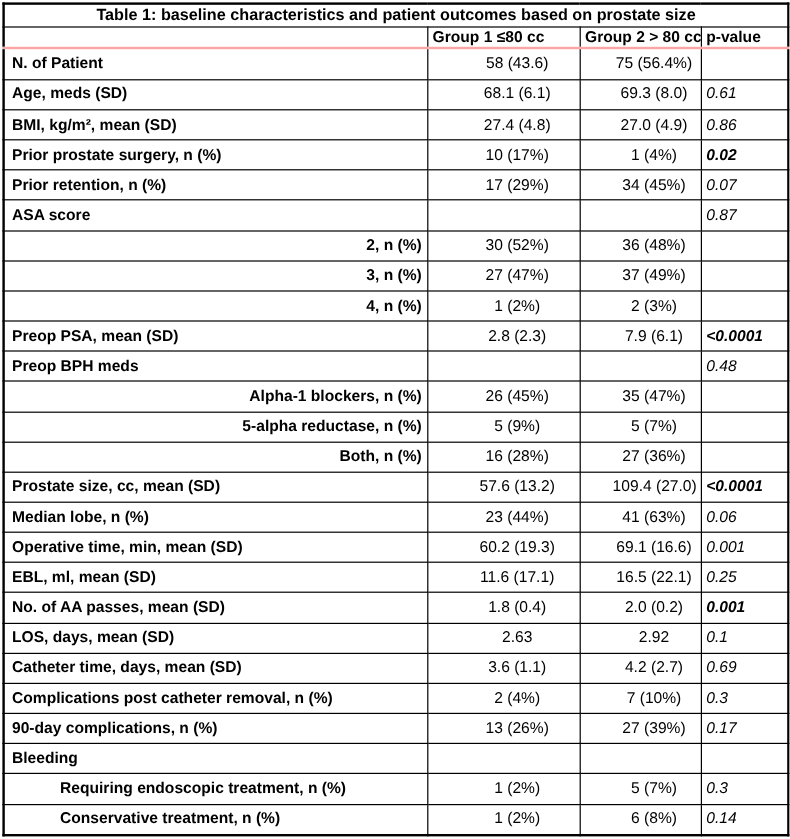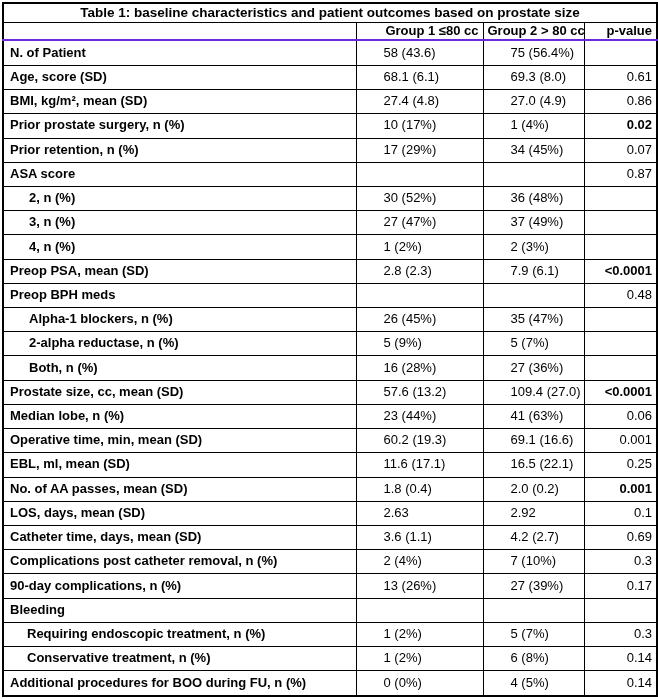--- a/index.html
+++ b/index.html
@@ -31,38 +31,39 @@
     overflow: hidden;
     white-space: nowrap;
     vertical-align: middle;
   }
   th.title-cell {
     text-align: center;
     font-weight: bold;
     font-size: 13.5px;
   }
   tr.header-row th {
-    text-align: right;
-    font-weight: bold;
-    border-bottom: 2px solid #6d28d9;
+    text-align: left;
+    font-weight: bold;
+    border-bottom: 2px solid #fca5a5;
   }
   td.label {
     font-weight: bold;
     text-align: left;
     padding-left: 6px;
   }
-  td.label.ind1 { padding-left: 25px; }
-  td.label.ind2 { padding-left: 23px; }
+  td.label.ind1 { padding-left: 25px; text-align: right; }
+  td.label.ind2 { padding-left: 46px; }
   td.val {
-    text-align: left;
+    text-align: center;
     font-weight: normal;
     padding-left: 27px;
   }
   td.pval {
-    text-align: right;
+    text-align: left;
+    font-style: italic;
     font-weight: normal;
   }
   td.pval.sig {
     font-weight: bold;
   }
 </style>
 </head>
 <body>
 
 <div class="page">
@@ -85,21 +86,21 @@
       </tr>
     </thead>
     <tbody id="table-body">
         <tr>
           <td class="label ind0">N. of Patient</td>
           <td class="val">58 (43.6)</td>
           <td class="val">75 (56.4%)</td>
           <td class="pval"></td>
         </tr>
         <tr>
-          <td class="label ind0">Age, score (SD)</td>
+          <td class="label ind0">Age, meds (SD)</td>
           <td class="val">68.1 (6.1)</td>
           <td class="val">69.3 (8.0)</td>
           <td class="pval">0.61</td>
         </tr>
         <tr>
           <td class="label ind0">BMI, kg/m², mean (SD)</td>
           <td class="val">27.4 (4.8)</td>
           <td class="val">27.0 (4.9)</td>
           <td class="pval">0.86</td>
         </tr>
@@ -151,21 +152,21 @@
           <td class="val"></td>
           <td class="pval">0.48</td>
         </tr>
         <tr>
           <td class="label ind1">Alpha-1 blockers, n (%)</td>
           <td class="val">26 (45%)</td>
           <td class="val">35 (47%)</td>
           <td class="pval"></td>
         </tr>
         <tr>
-          <td class="label ind1">2-alpha reductase, n (%)</td>
+          <td class="label ind1">5-alpha reductase, n (%)</td>
           <td class="val">5 (9%)</td>
           <td class="val">5 (7%)</td>
           <td class="pval"></td>
         </tr>
         <tr>
           <td class="label ind1">Both, n (%)</td>
           <td class="val">16 (28%)</td>
           <td class="val">27 (36%)</td>
           <td class="pval"></td>
         </tr>
@@ -232,23 +233,17 @@
         <tr>
           <td class="label ind2">Requiring endoscopic treatment, n (%)</td>
           <td class="val">1 (2%)</td>
           <td class="val">5 (7%)</td>
           <td class="pval">0.3</td>
         </tr>
         <tr>
           <td class="label ind2">Conservative treatment, n (%)</td>
           <td class="val">1 (2%)</td>
           <td class="val">6 (8%)</td>
-          <td class="pval">0.14</td>
-        </tr>
-        <tr>
-          <td class="label ind0">Additional procedures for BOO during FU, n (%)</td>
-          <td class="val">0 (0%)</td>
-          <td class="val">4 (5%)</td>
           <td class="pval">0.14</td>
         </tr>
       </tbody>
   </table>
 </div>
 
 </body></html>

